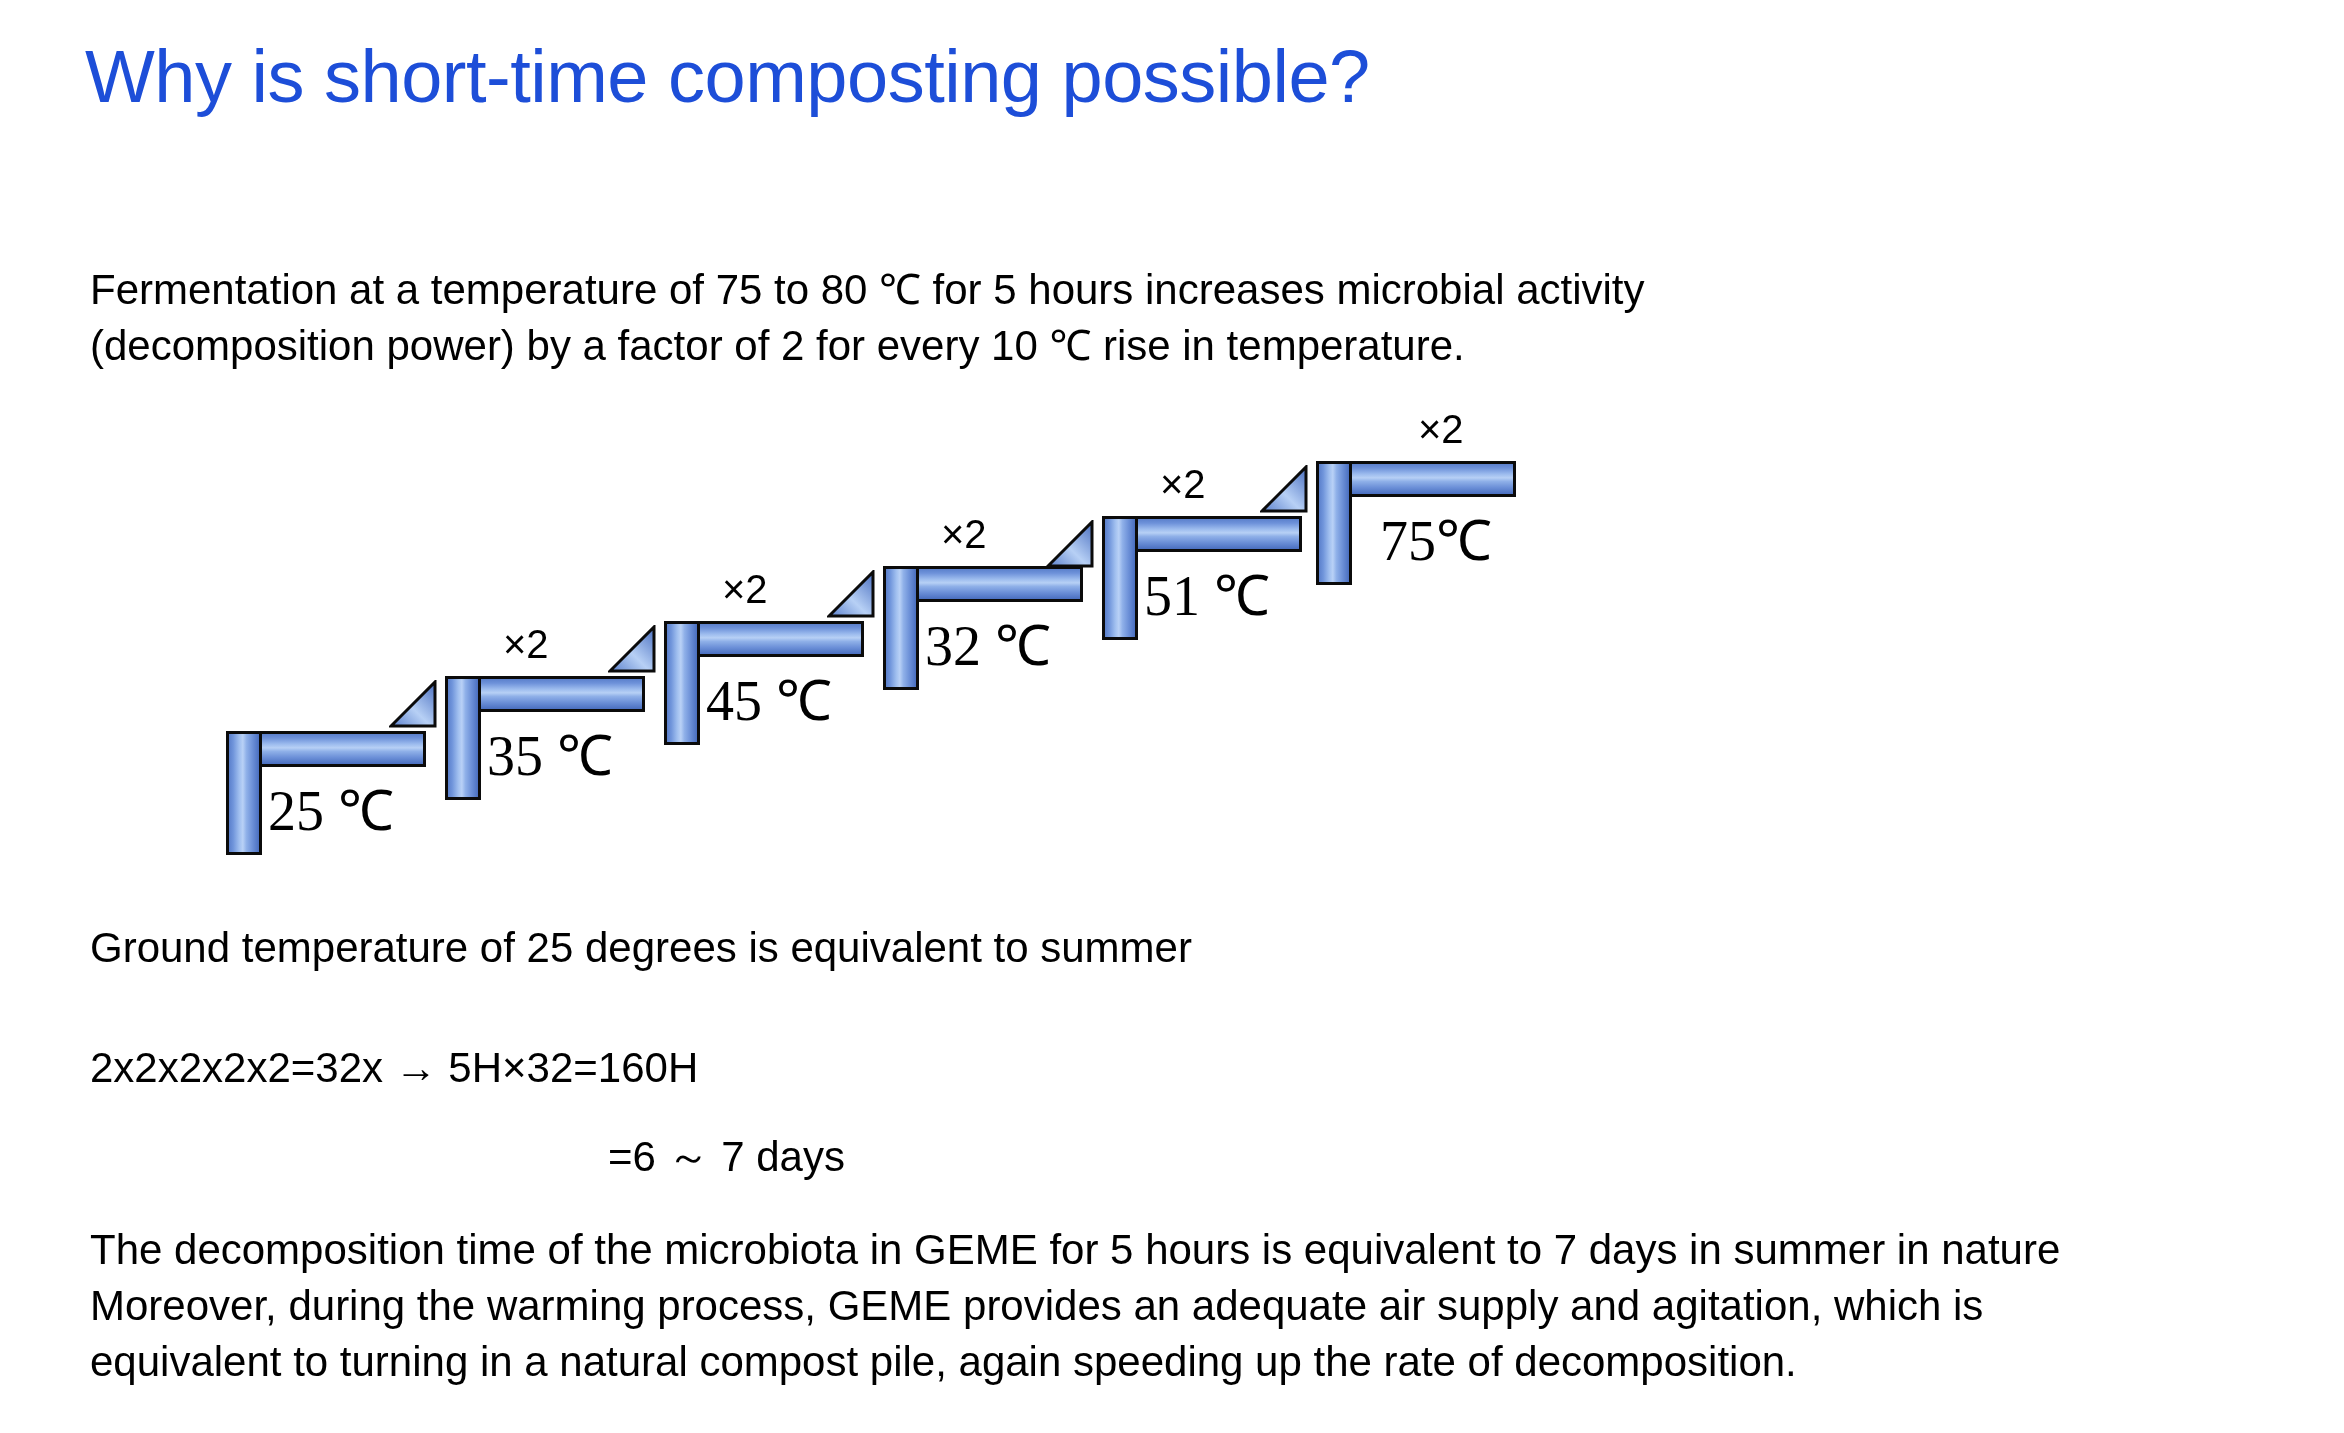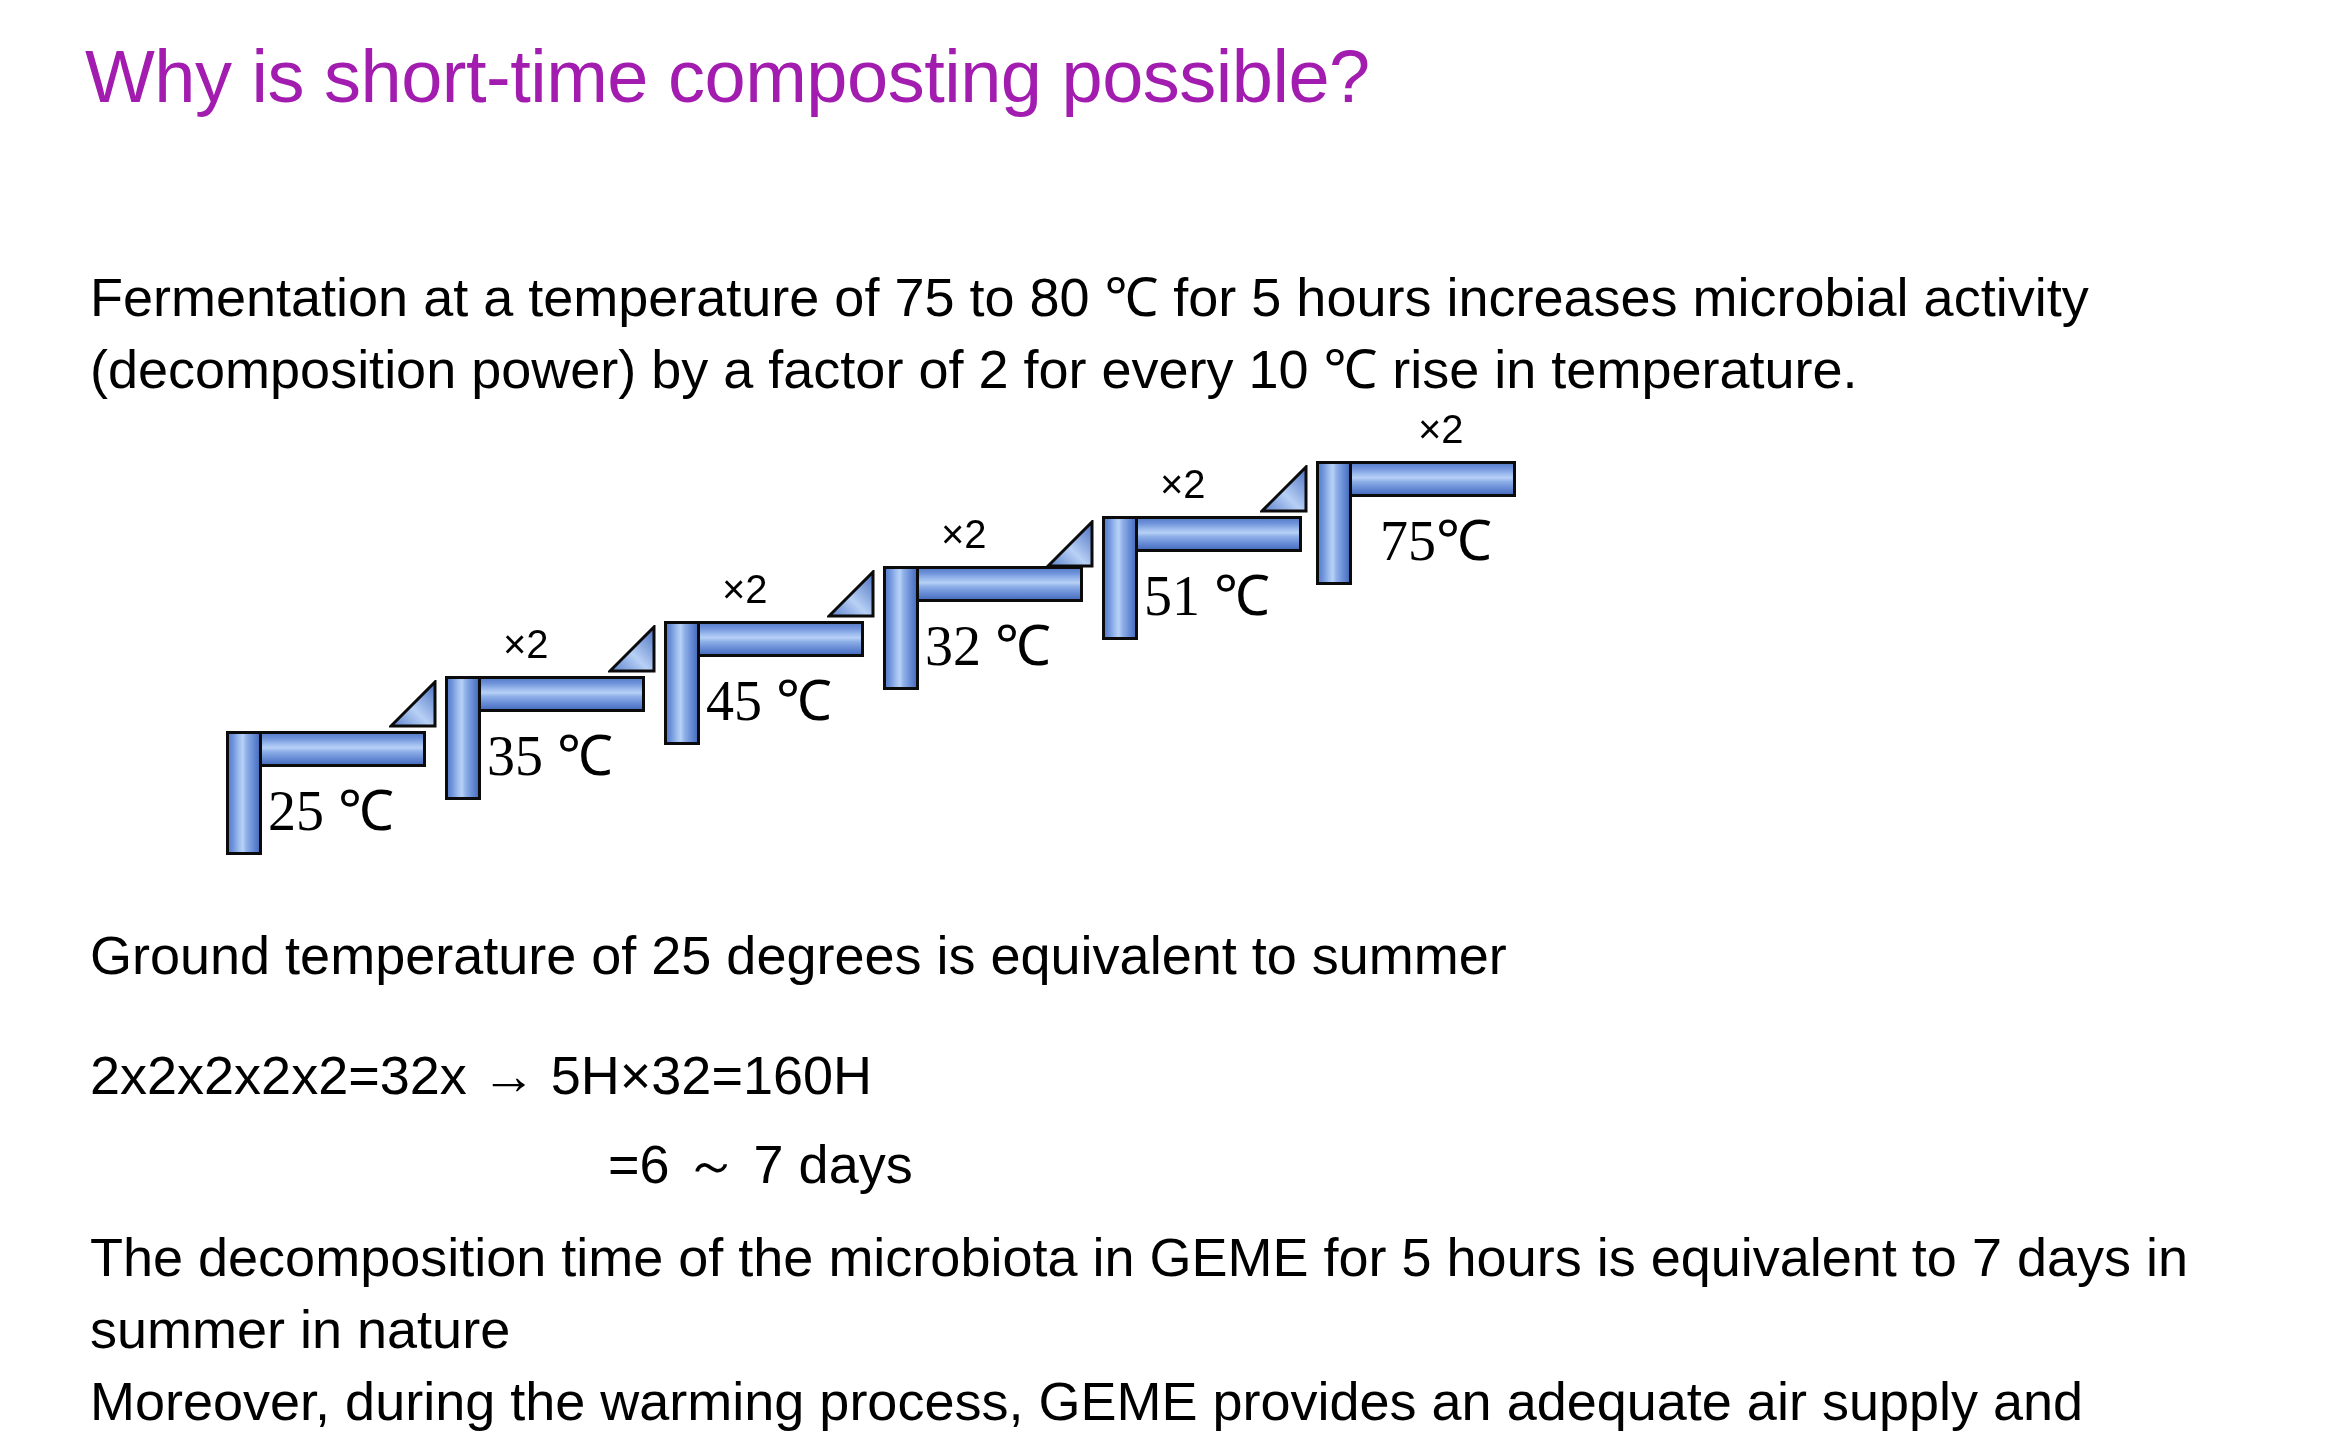--- a/index.html
+++ b/index.html
@@ -15,27 +15,27 @@
 
   
   #slide-title{
     position:absolute;
     left:85px; top:38px;
     font-size:74px;
     font-weight:400;
     letter-spacing:-0.5px;
     line-height:1.05;
     white-space:nowrap;
-    color:#a21caf;
+    color:#1d4ed8;
   }
 
   
   .para{
     position:absolute;
-    font-size:54px;
+    font-size:42px;
     line-height:1.33;
     color:#000;
     white-space:pre-line;
   }
   #intro-paragraph{ left:90px; top:262px; width:2000px; }
   #ground-note    { left:90px; top:920px; width:2000px; }
   #math-line-1    { left:90px; top:1040px; width:1400px; }
   #math-line-2    { left:608px; top:1104px; width:1200px;margin-top:25px; }
   #closing-paragraph{ left:90px; top:1222px; width:2220px; line-height:1.33; }
 

